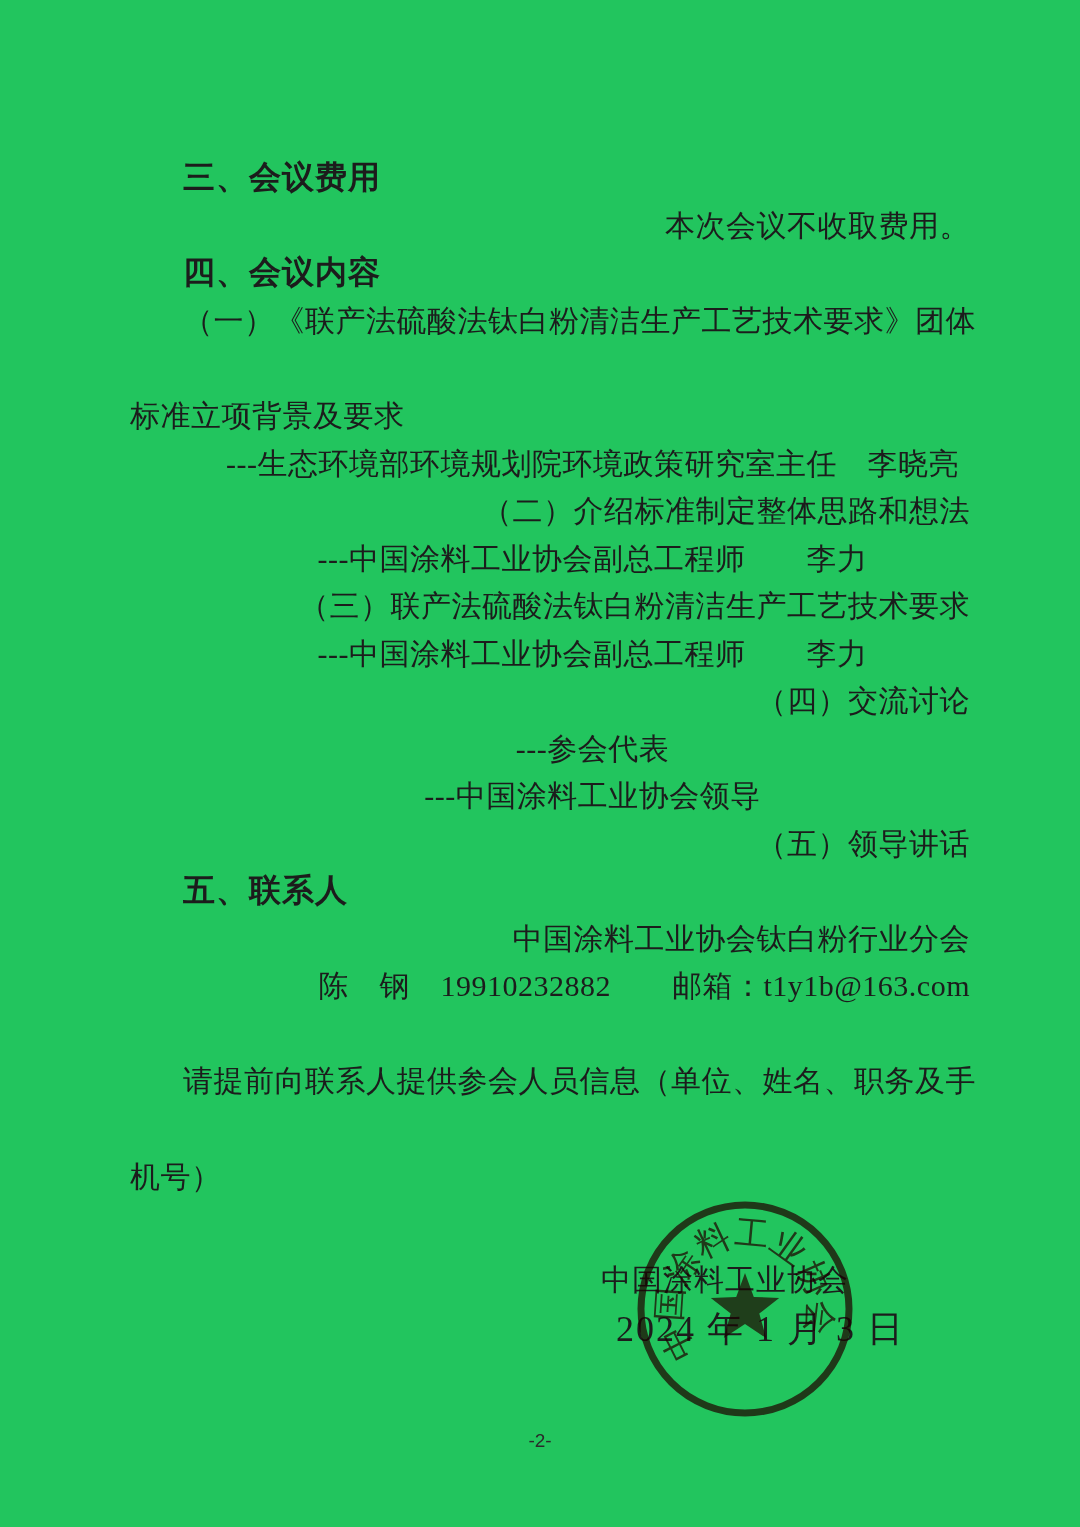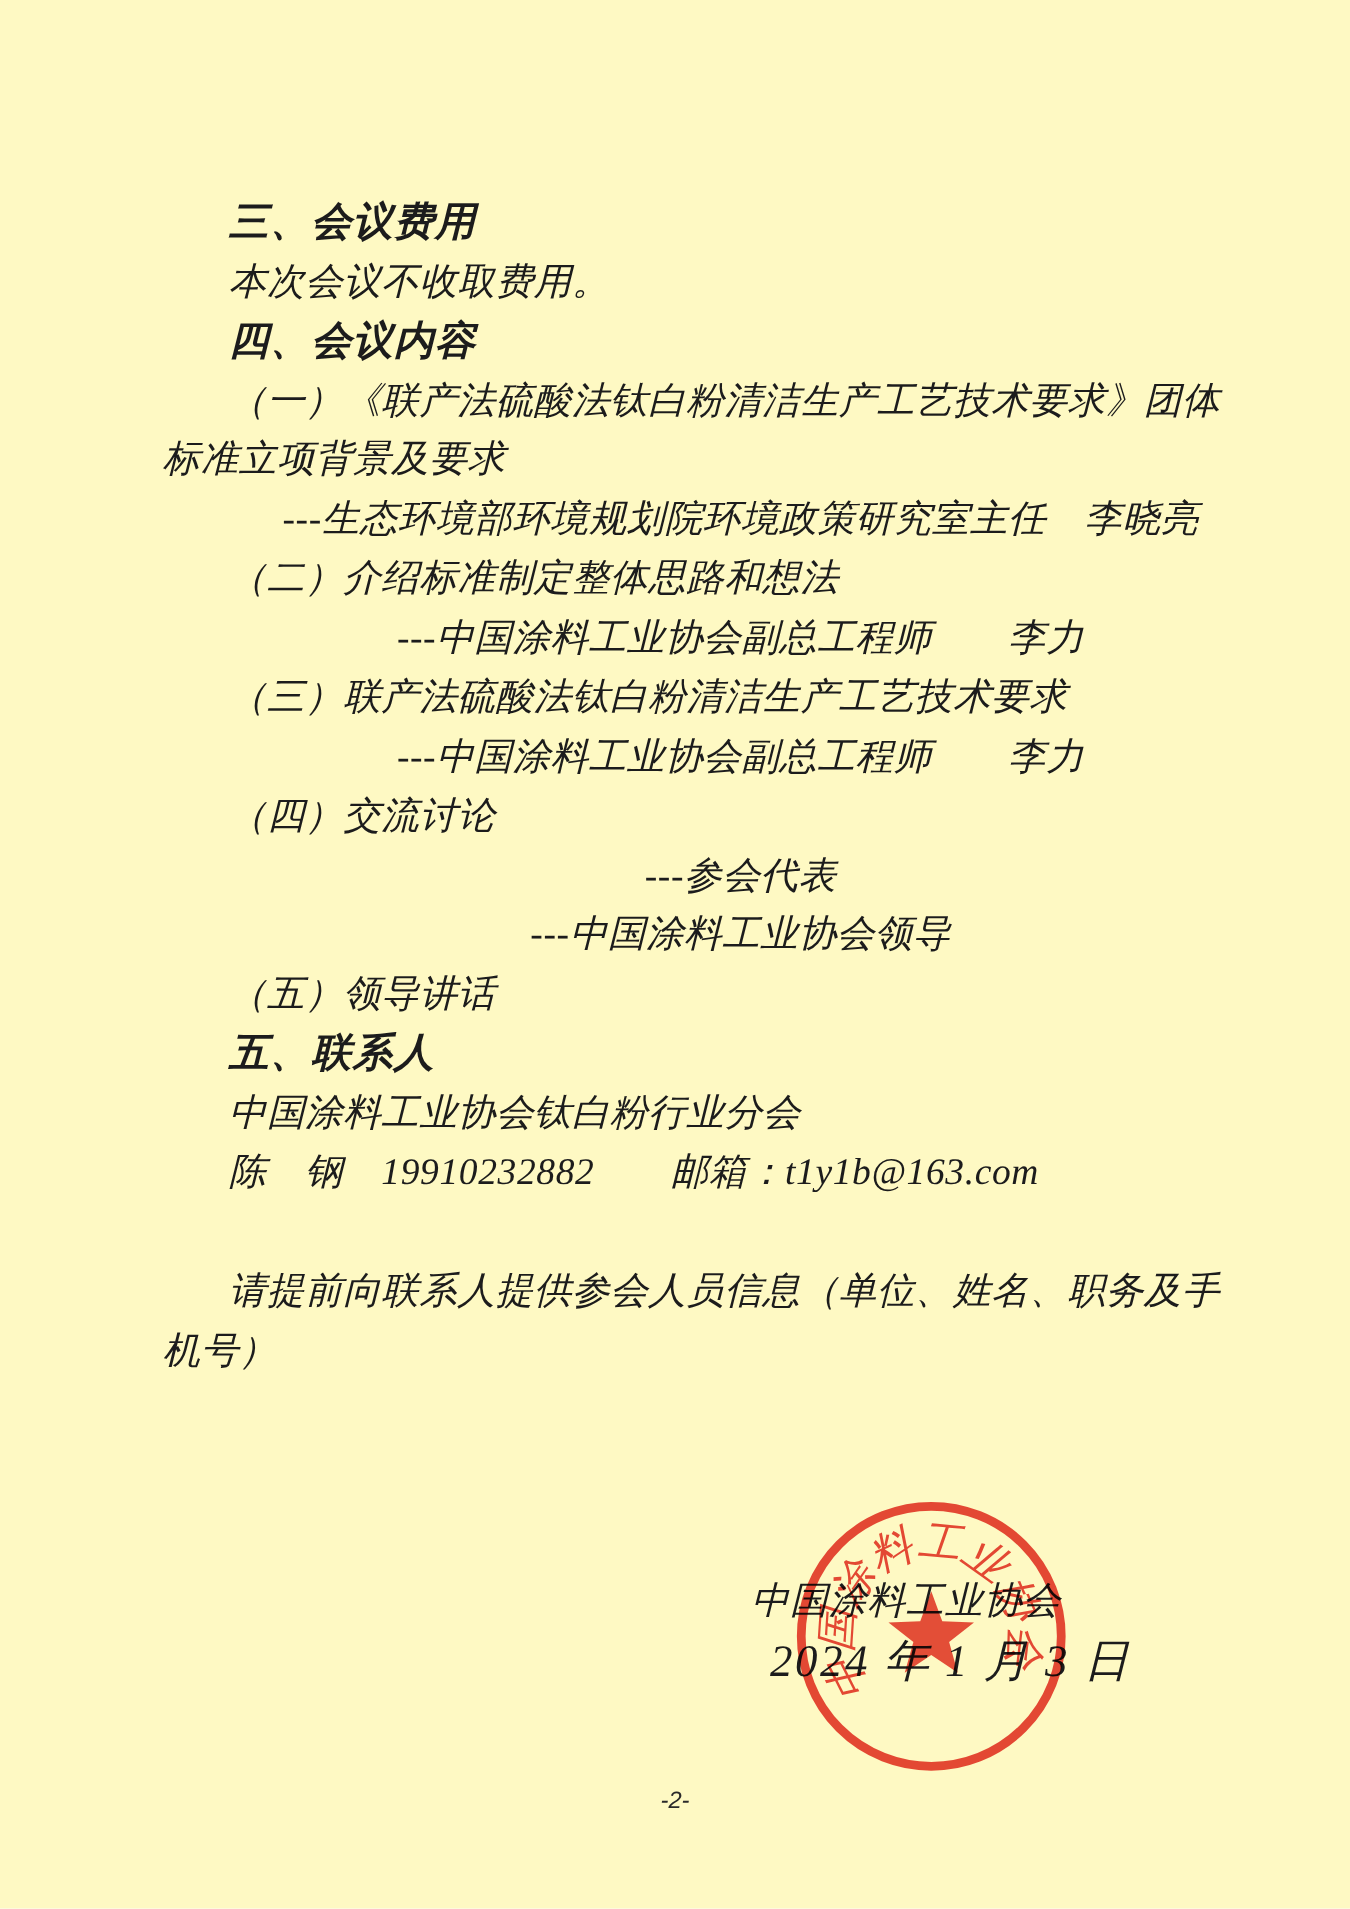--- a/index.html
+++ b/index.html
@@ -6,44 +6,43 @@
   body {
     width: 1080px; height: 1527px;
     background: #fdfdfd;
     position: relative;
     overflow: hidden;
     font-family: "Liberation Serif", "DejaVu Serif", serif;
     color: #1c1c1c;
   }
   .page {
     position: absolute; inset: 0;
-    background: #fef9c3;
-    font-style: italic;
+    background: #22c55e;
   }
   .content {
     position: absolute;
     left: 130px; right: 110px; top: 154px;
   }
   .line {
     font-size: 30px;
     line-height: 47.5px;
     min-height: 47.5px;
     white-space: pre;
     letter-spacing: 0.5px;
   }
   .line.heading {
     font-family: "Liberation Sans", "DejaVu Sans", sans-serif;
     font-weight: 700;
     font-size: 32px;
     letter-spacing: 1px;
   }
-  .line.body-indent { text-indent: 53px; }
+  .line.body-indent { text-indent: 53px; text-align: right; }
   .line.heading    { text-indent: 53px; }
   .line.dash       { text-indent: 85px; text-align: center; }
-  .line.body       { text-indent: 0; }
+  .line.body       { text-indent: 0; margin-top: 48px; }
 
   .signature-org {
     position: absolute;
     left: 601px; top: 1260px;
     font-size: 30px; letter-spacing: 1px;
     white-space: pre;
   }
   .signature-date {
     position: absolute;
     left: 616px; top: 1305px;

